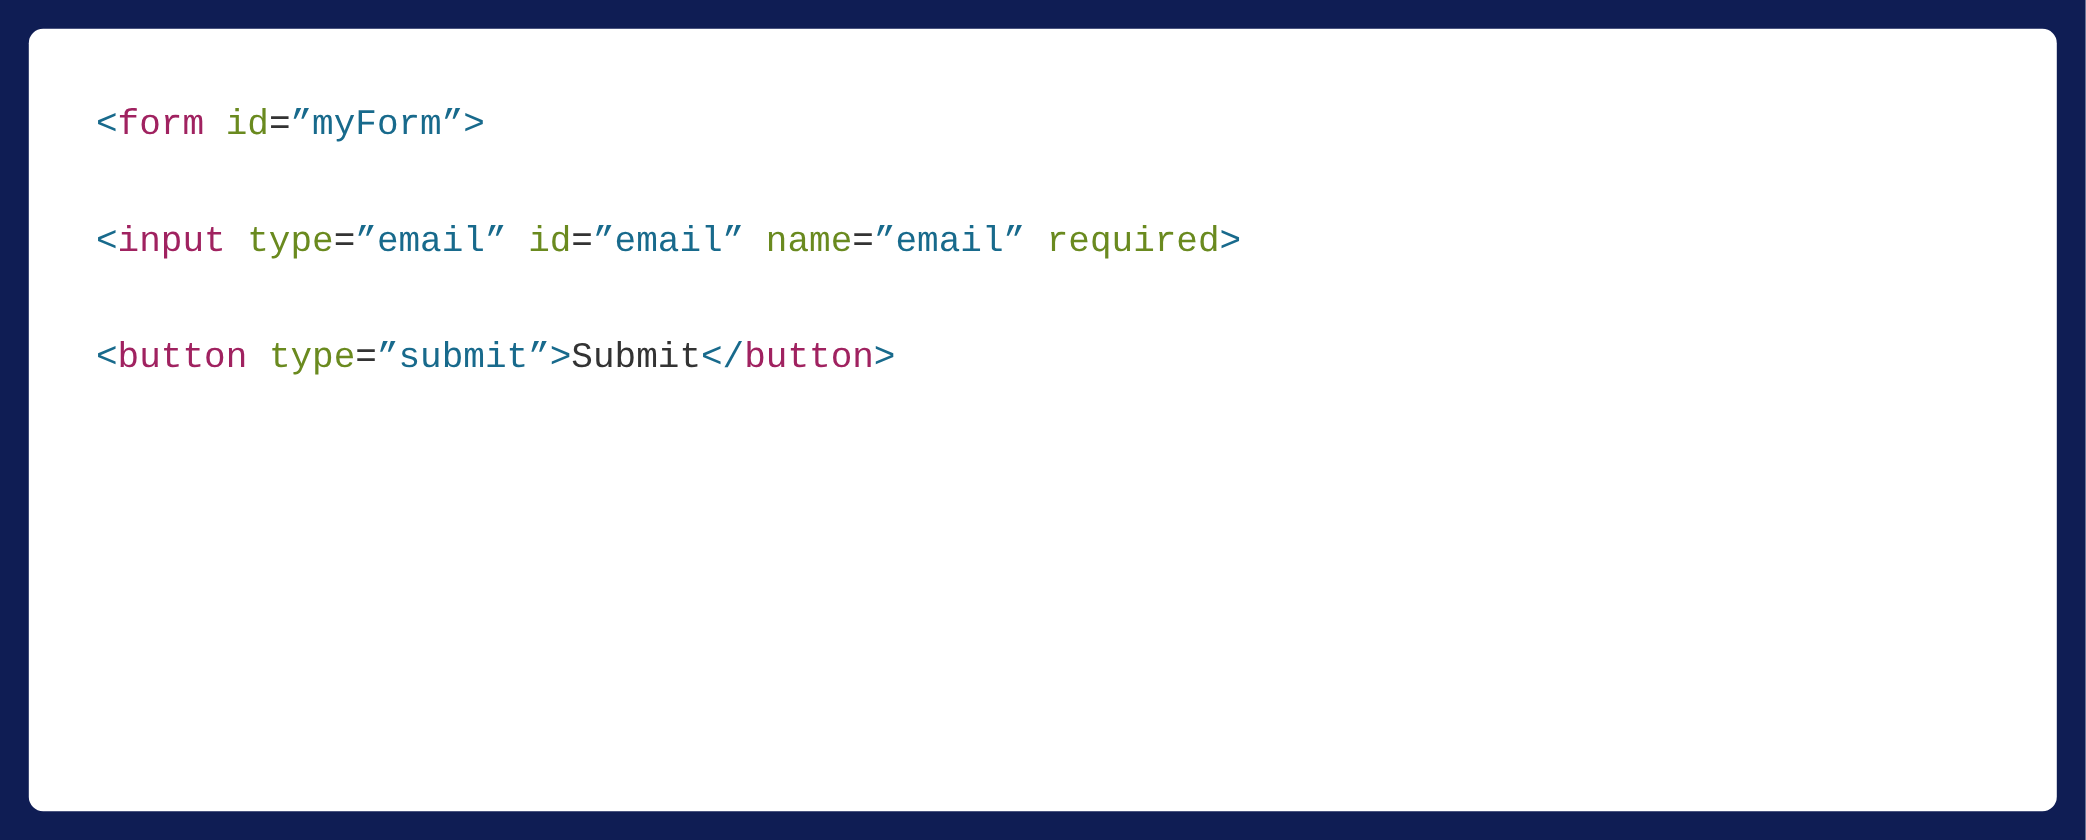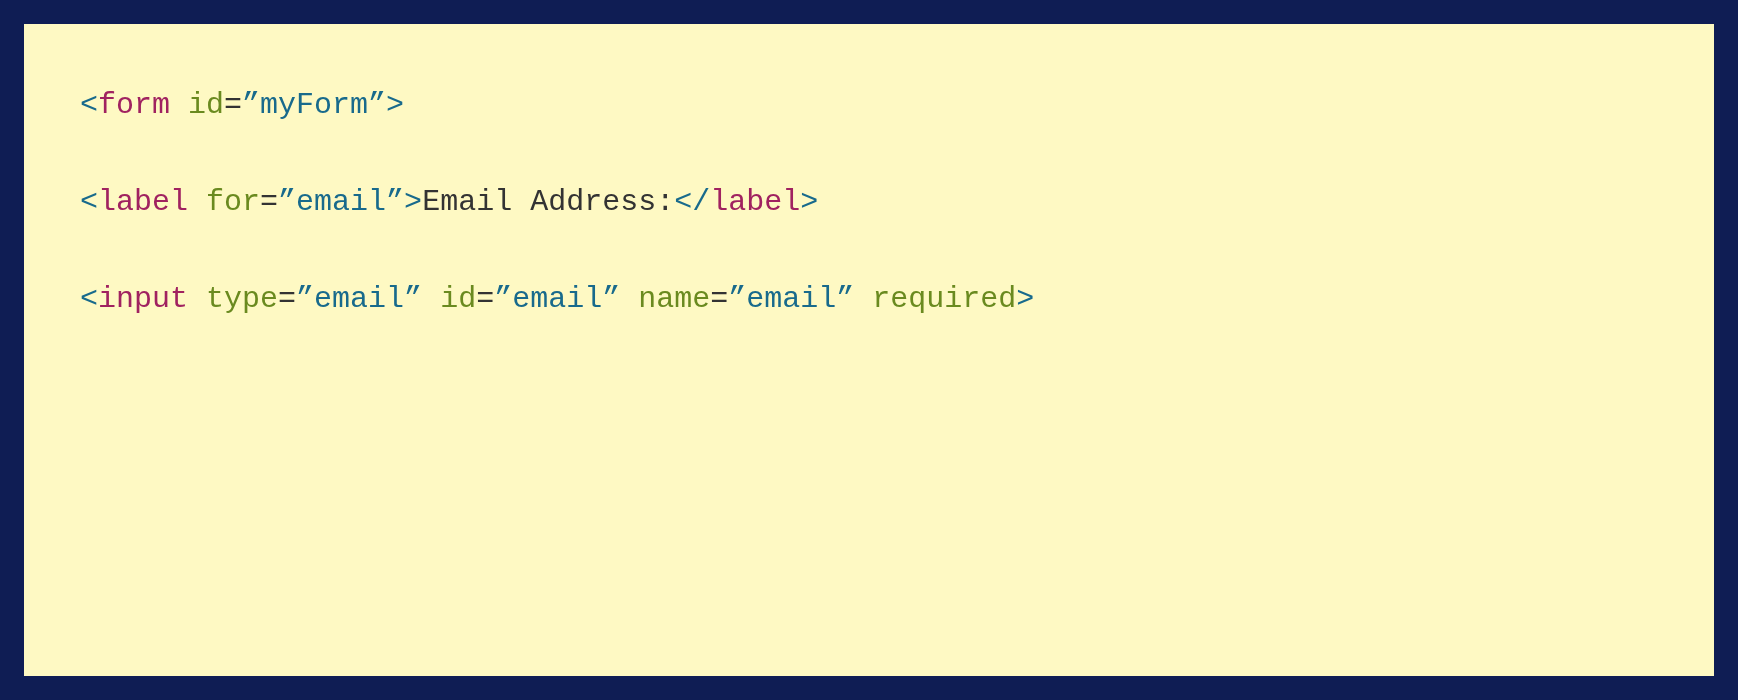--- a/index.html
+++ b/index.html
@@ -8,22 +8,22 @@
       box-sizing: border-box;
     }
     body {
       background-color: #0f1d54;
       padding: 24px;
       width: 1738px;
       height: 700px;
       font-family: 'Consolas', 'Monaco', 'Courier New', monospace;
     }
     .code-panel {
-      background-color: #fef9c3;
-      border-radius: 0;
+      background-color: #ffffff;
+      border-radius: 12px;
       width: 100%;
       height: 100%;
       padding: 60px 56px;
     }
     .code-line {
       font-size: 30px;
       line-height: 1.4;
       margin-bottom: 55px;
       white-space: pre;
     }
@@ -36,16 +36,16 @@
     .attr-eq { color: #333333; }
     .attr-value { color: #186a8c; }
     .text { color: #333333; }
   </style>
 </head>
 <body>
 
 <div class="code-panel">
   <div id="code-container">
       <div class="code-line"><span class="bracket">&lt;</span><span class="tag">form</span><span class="text"> </span><span class="attr-name">id</span><span class="attr-eq">=</span><span class="attr-value">”myForm”</span><span class="bracket">&gt;</span></div>
-      <div class="code-line"><span class="bracket">&lt;</span><span class="tag">label</span><span class="text"> </span><span class="attr-name">for</span><span class="attr-eq">=</span><span class="attr-value">”email”</span><span class="bracket">&gt;</span><span class="text">Email Address:</span><span class="bracket">&lt;/</span><span class="tag">label</span><span class="bracket">&gt;</span></div>
       <div class="code-line"><span class="bracket">&lt;</span><span class="tag">input</span><span class="text"> </span><span class="attr-name">type</span><span class="attr-eq">=</span><span class="attr-value">”email”</span><span class="text"> </span><span class="attr-name">id</span><span class="attr-eq">=</span><span class="attr-value">”email”</span><span class="text"> </span><span class="attr-name">name</span><span class="attr-eq">=</span><span class="attr-value">”email”</span><span class="text"> </span><span class="attr-name">required</span><span class="bracket">&gt;</span></div>
+      <div class="code-line"><span class="bracket">&lt;</span><span class="tag">button</span><span class="text"> </span><span class="attr-name">type</span><span class="attr-eq">=</span><span class="attr-value">”submit”</span><span class="bracket">&gt;</span><span class="text">Submit</span><span class="bracket">&lt;/</span><span class="tag">button</span><span class="bracket">&gt;</span></div>
     </div>
 </div>
 
 </body></html>

